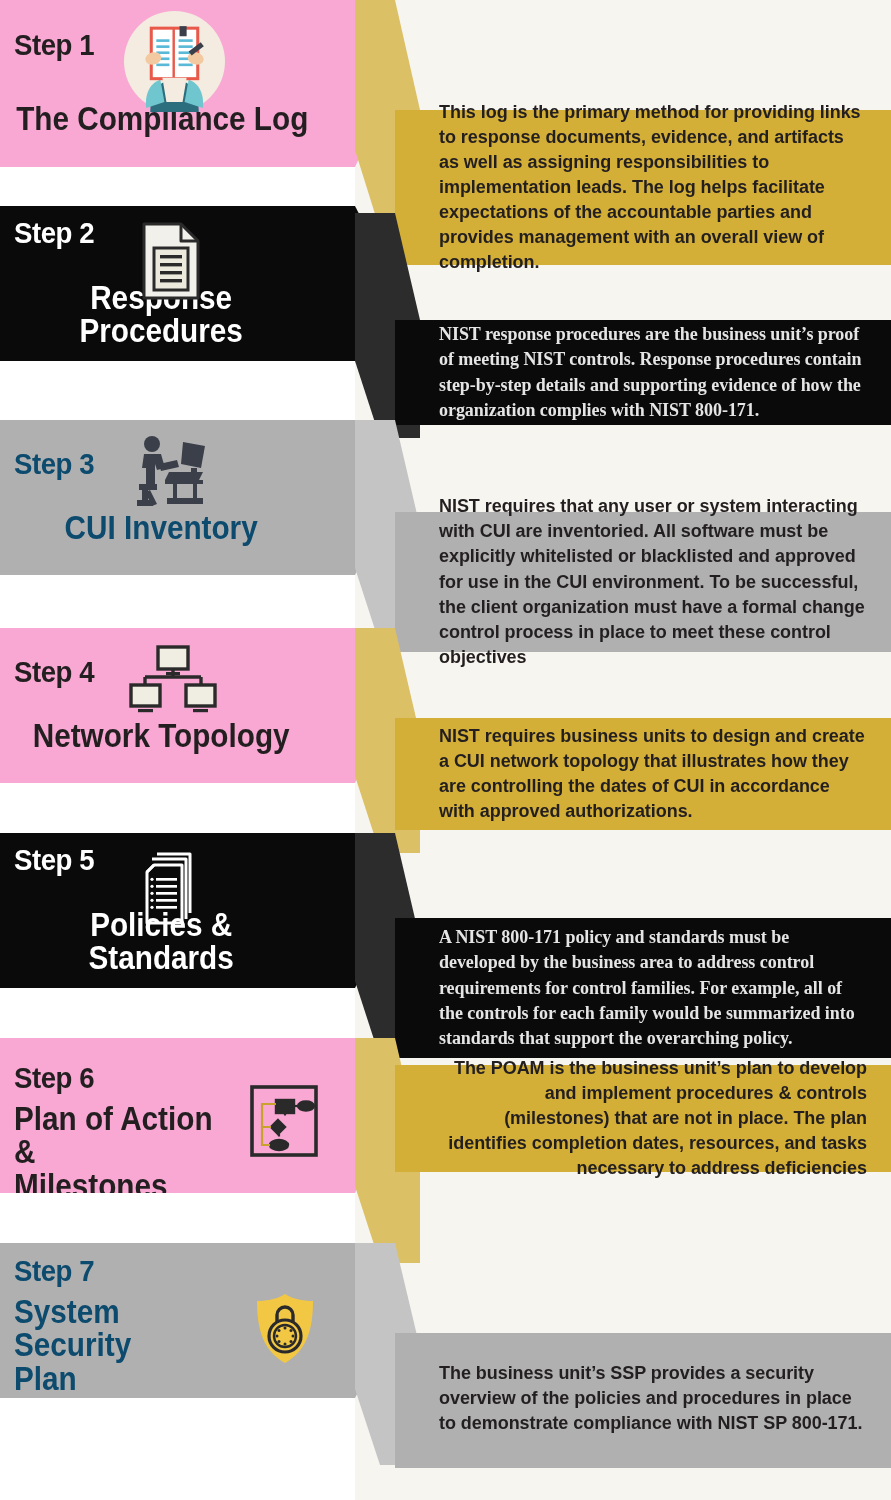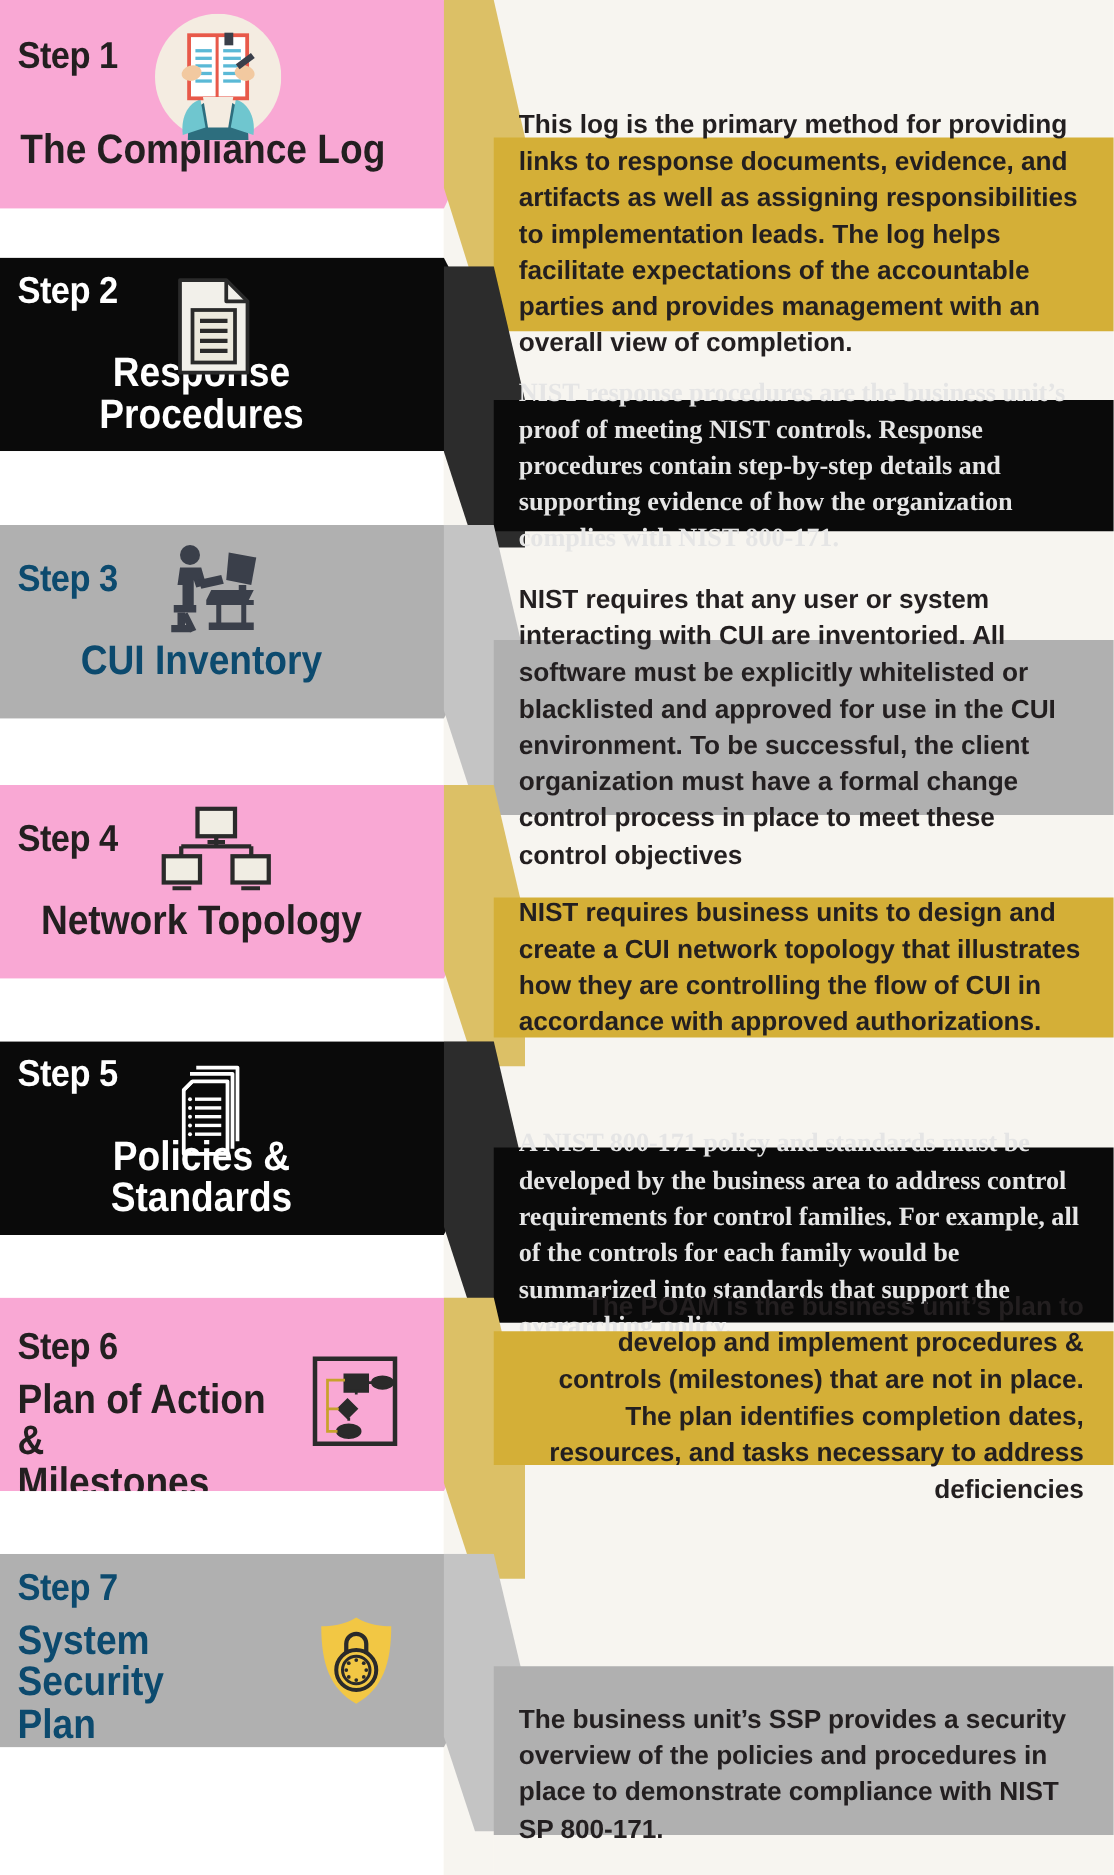--- a/index.html
+++ b/index.html
@@ -53,22 +53,23 @@
   }
   .ribbon-skew{ width:100%; height:100%; }
 
   
   .panel{
     position:absolute; left:395px; width:496px;
     padding:18px 24px 18px 20px;
     display:flex; align-items:center;
   }
   .panel p{
-    font-size:21px; font-weight:700; line-height:1.39;
+    font-size:18px; font-weight:700; line-height:1.39;
     letter-spacing:-0.05px;
+    margin-left:24px;
   }
   
   .icon{ position:absolute; }
 
   
   .gold  .bar{ background:#f9a8d4; }
   .gold  .panel{ background:#d4af37; color:#231f20; }
   .black .bar{ background:#0a0a0a; color:#ffffff; }
   .black .panel{ background:#0a0a0a; color:#e5e5e5;font-family:Liberation Serif, serif; }
   .gray  .bar{ background:#b0b0b0; color:#0c4a6e; }
@@ -220,21 +221,21 @@
         <rect x="65" y="64" width="15" height="3.2"></rect>
       </g>
     </svg>
   </div>
   <div class="ribbon" style="top:628px; height:262px;">
     <svg class="ribbon-skew" viewBox="0 0 65 262" preserveAspectRatio="none">
       <polygon points="0,0 40,0 65,107 65,225 25,225 0,148" fill="#dcc066"></polygon>
     </svg>
   </div>
   <div class="panel" style="top:718px; height:112px;">
-    <p>NIST requires business units to design and create a CUI network topology that illustrates how they are controlling the flow of CUI in accordance with approved authorizations.</p>
+    <p>NIST requires business units to design and create a CUI network topology that illustrates how they are controlling the dates of CUI in accordance with approved authorizations.</p>
   </div>
 </div>
 
 <div class="step black">
   <div class="bar" style="top:833px; height:155px;">
     <div class="bar-inner">
       <div class="step-num t-left">Step 5</div>
       <div class="step-title t-center" style="margin-top:32px;">Policies &amp; Standards</div>
     </div>
   </div>

